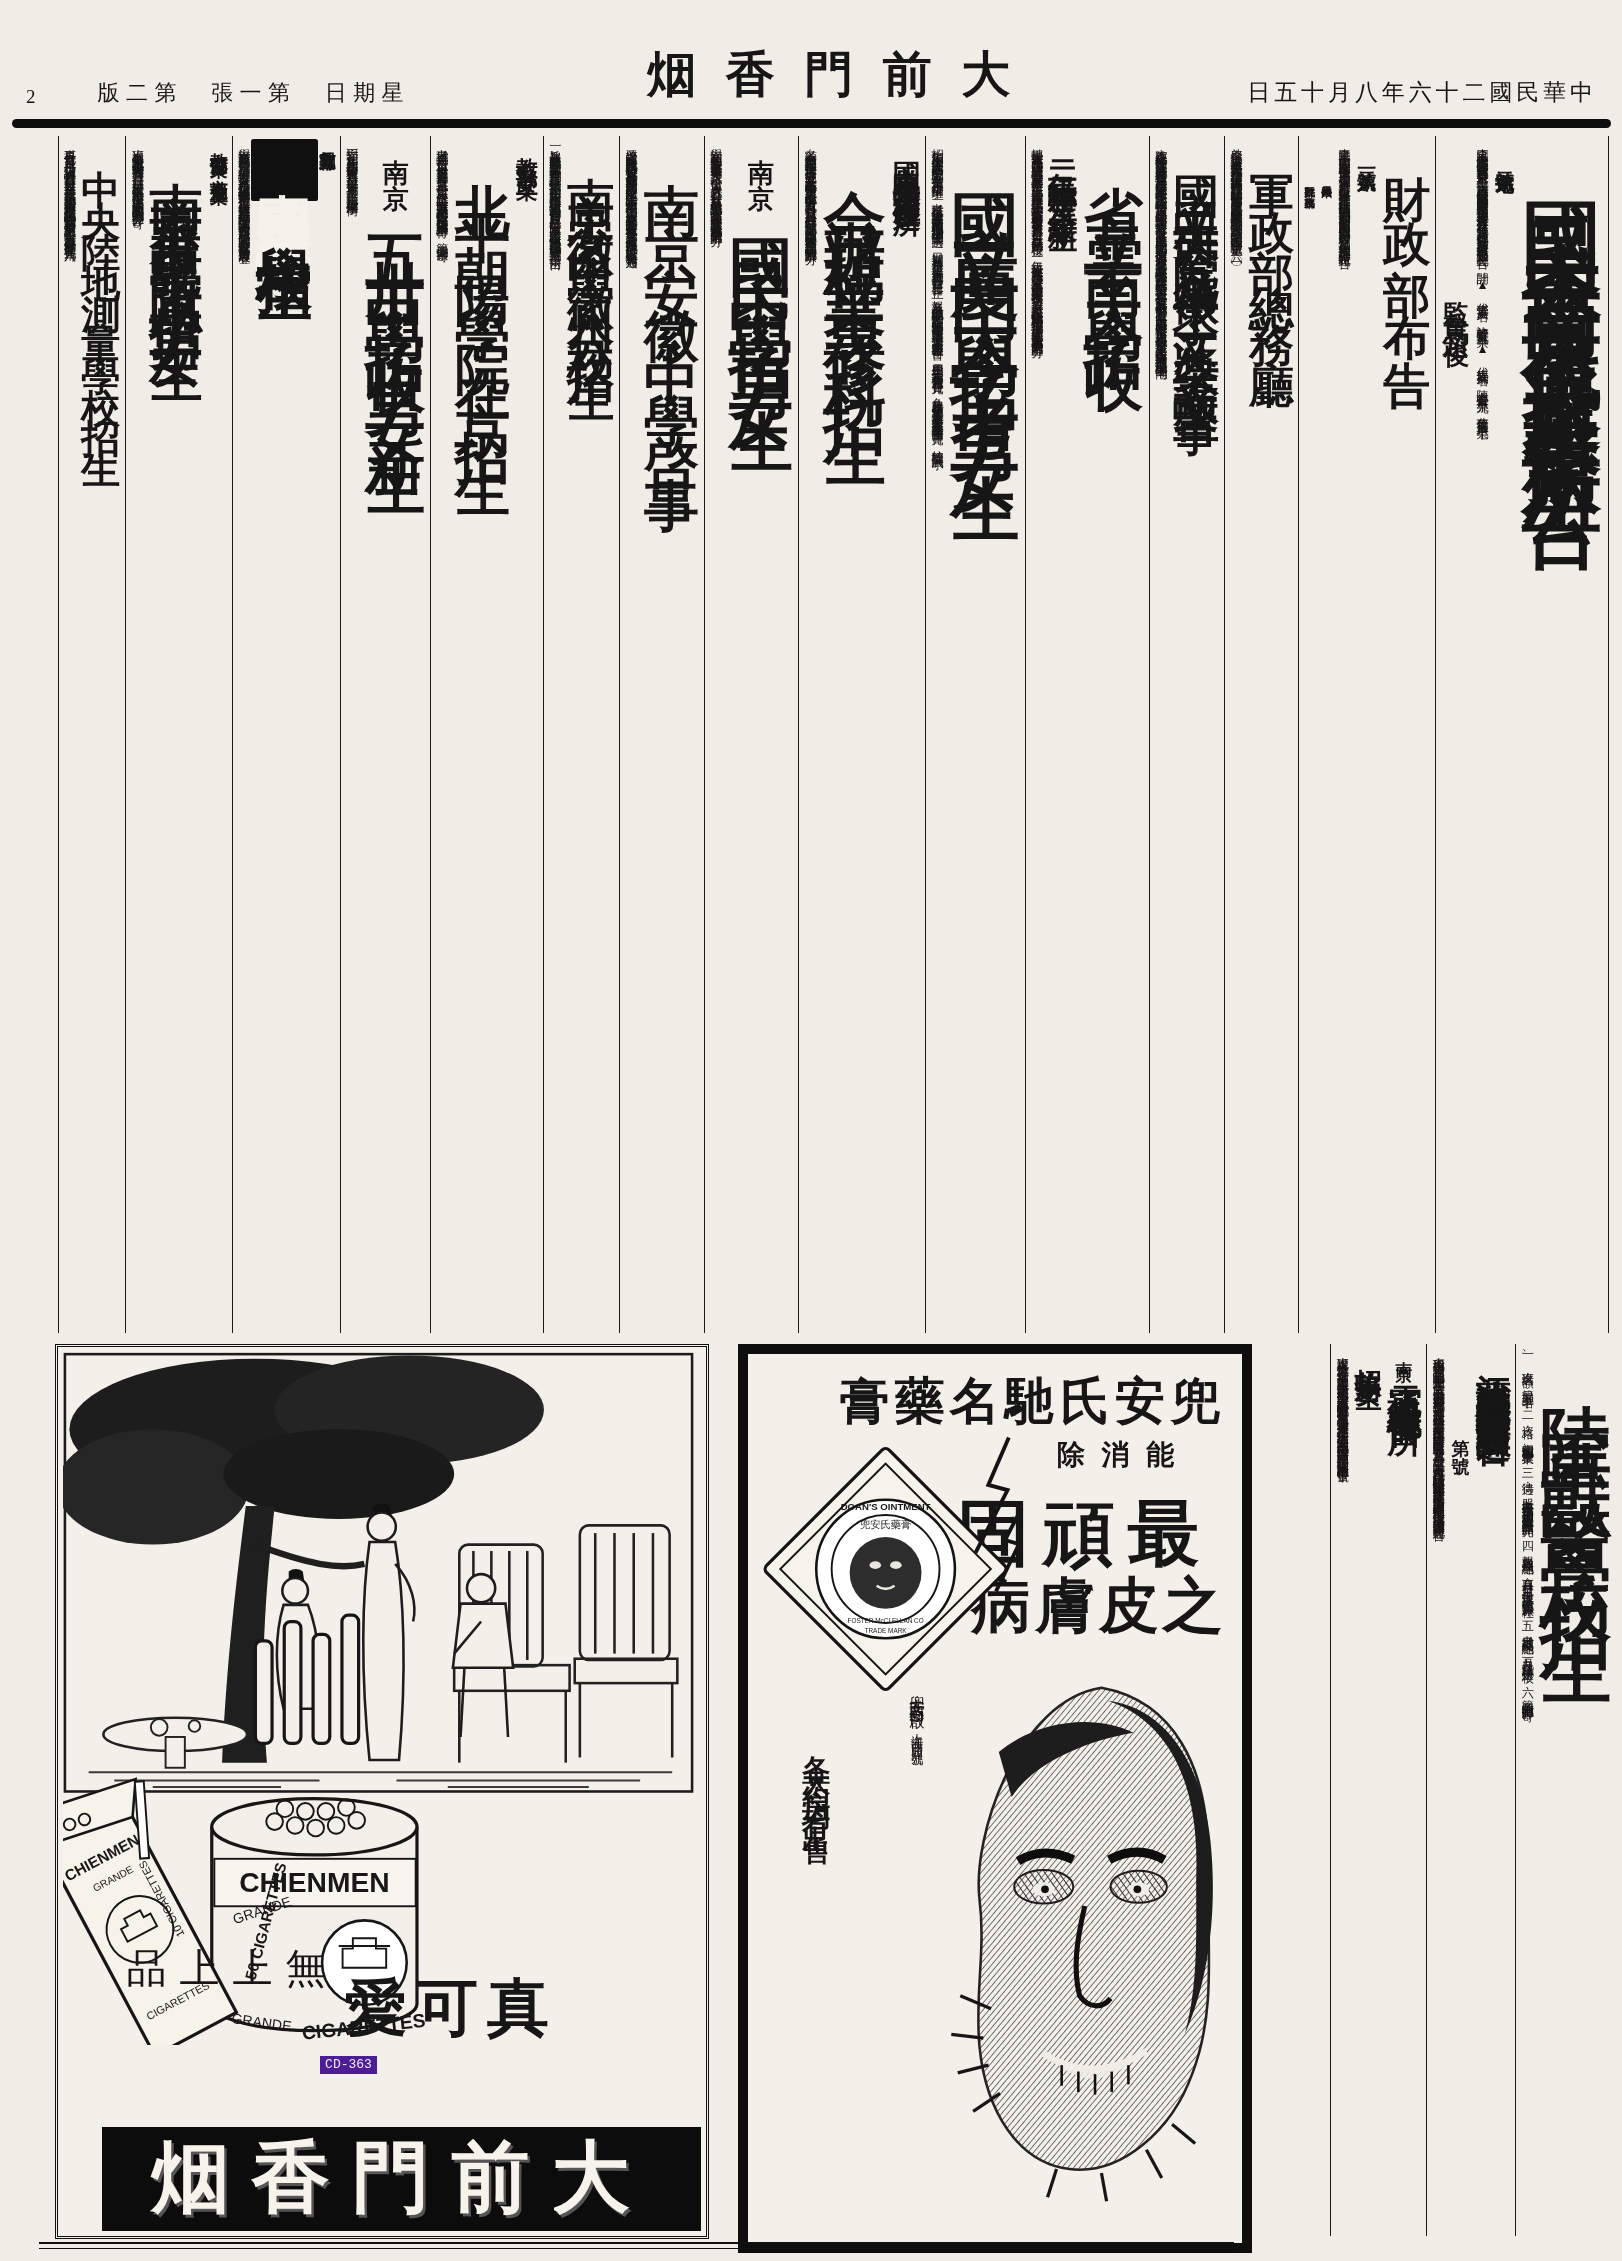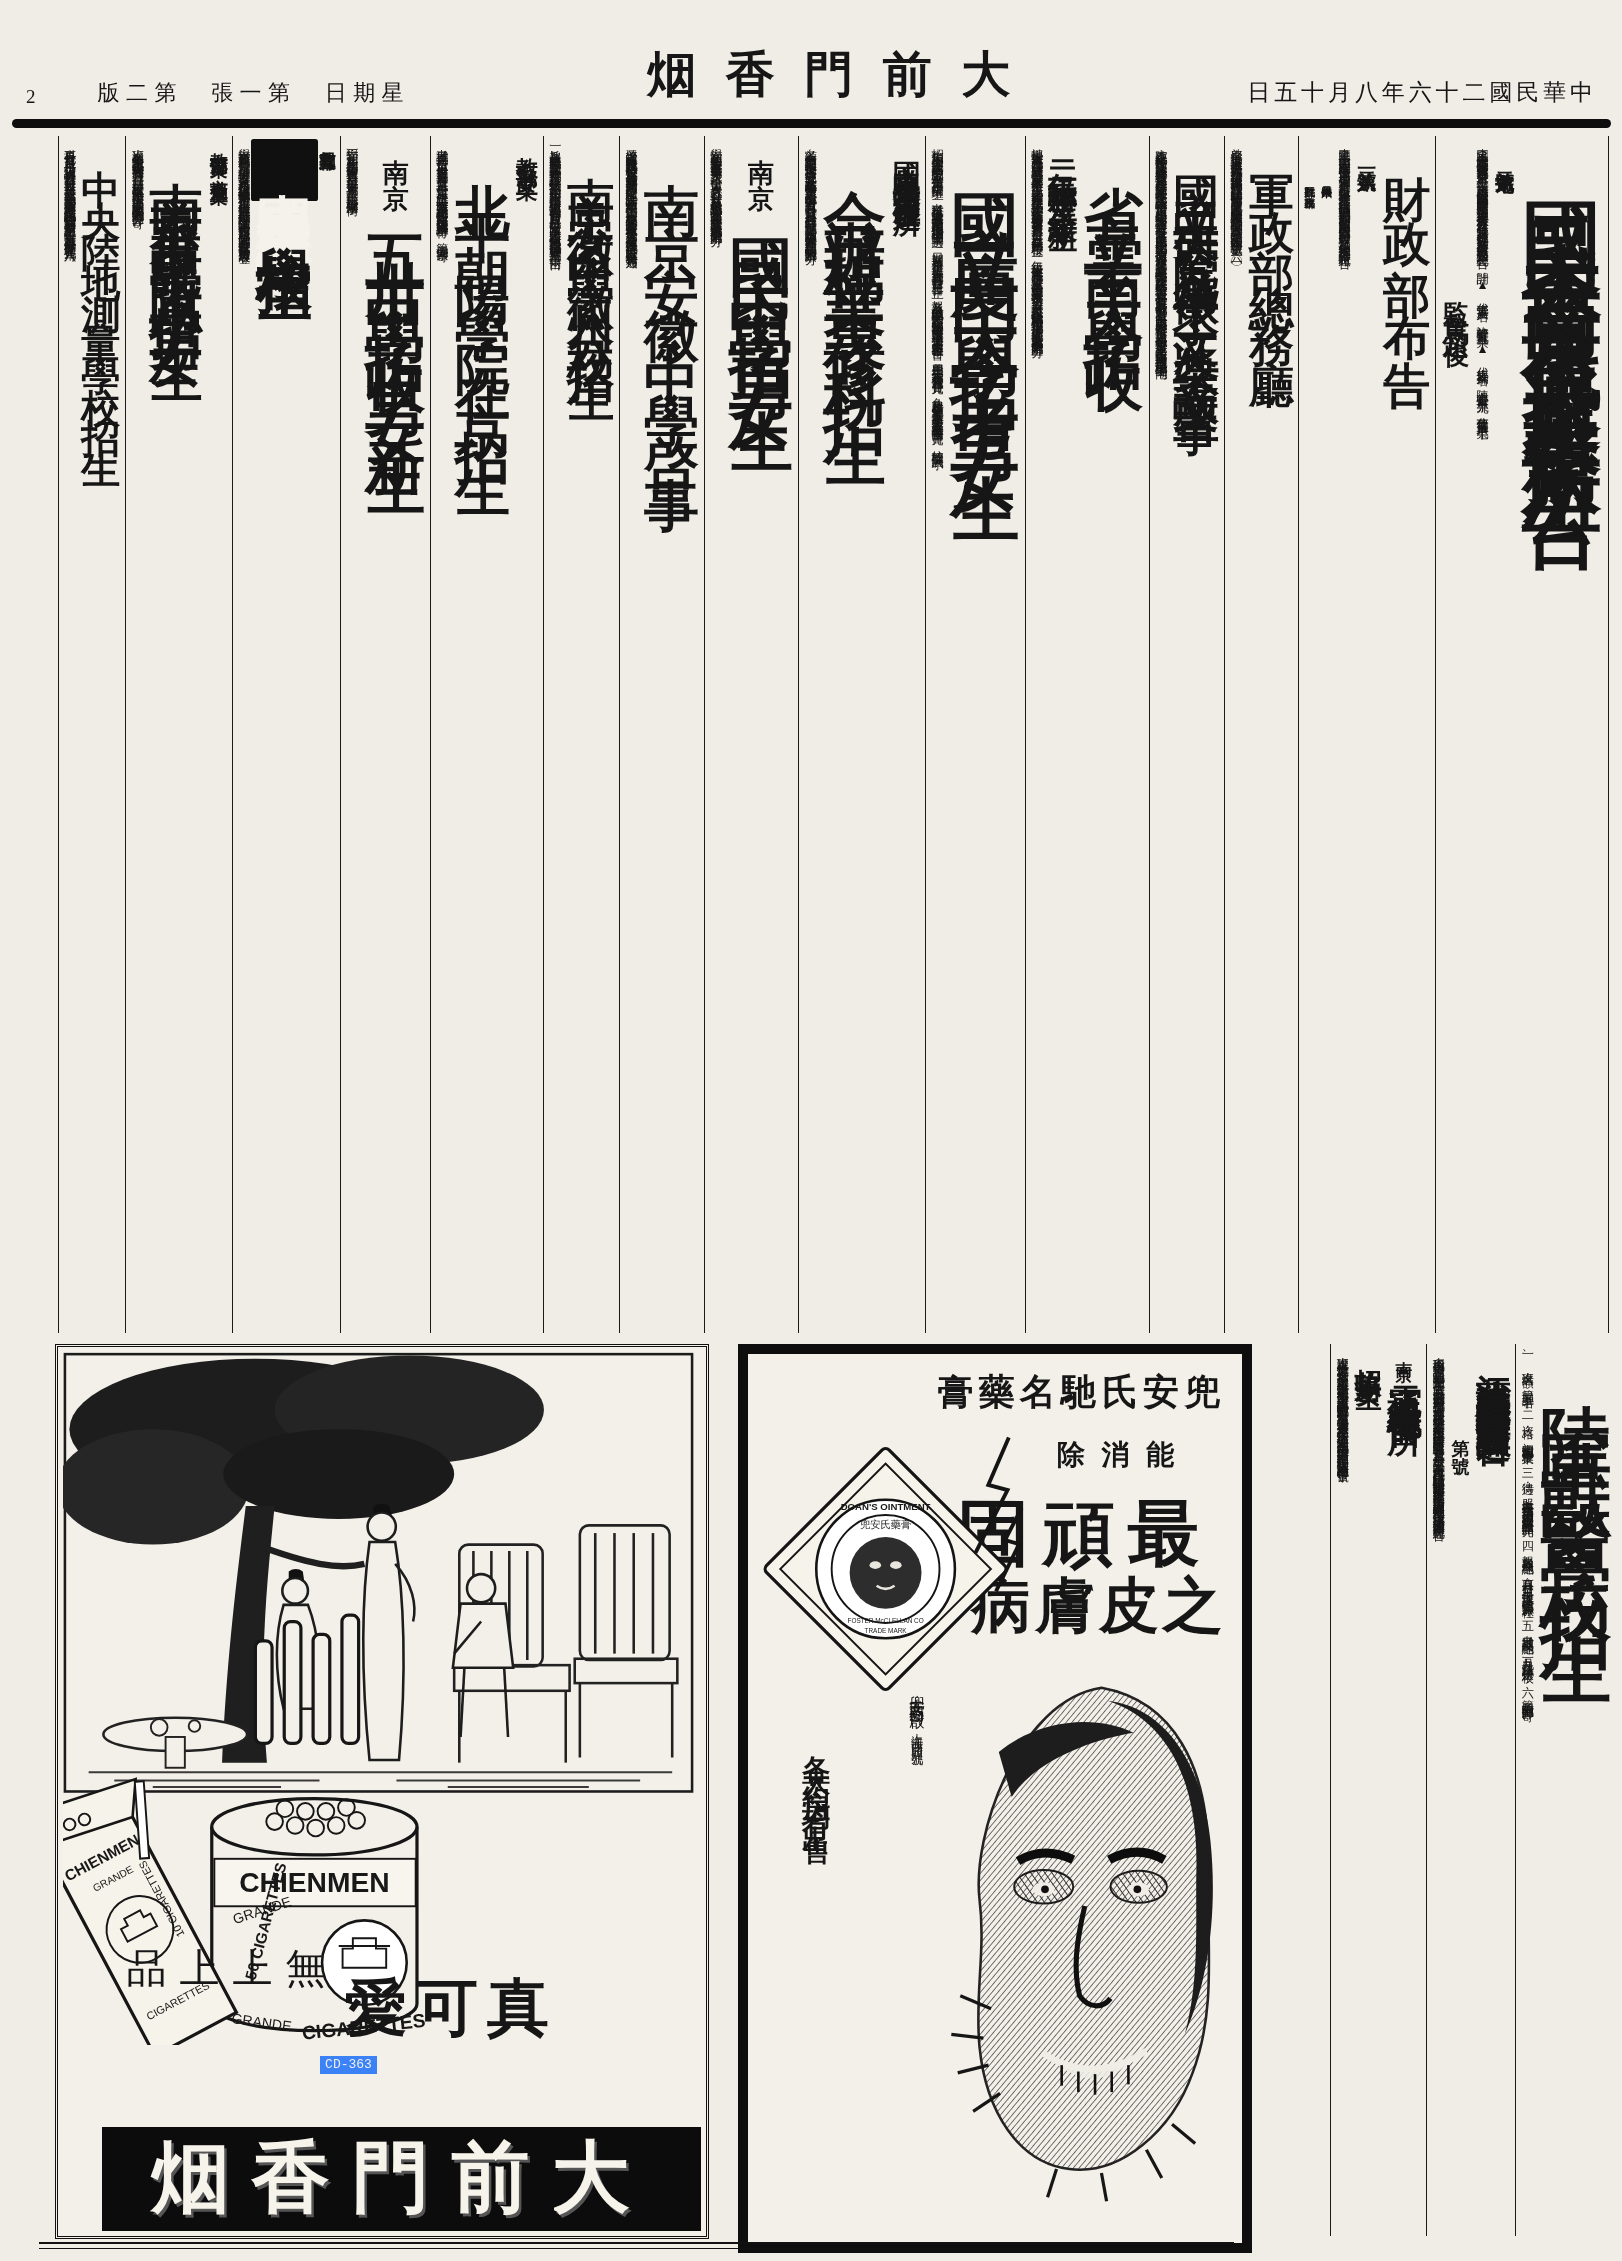--- a/index.html
+++ b/index.html
@@ -71,30 +71,30 @@
   .bn-dt  .sub{font-size:27px;letter-spacing:3.9px;}
 
   
   .ad-cig{position:absolute;left:55px;top:1344px;width:648px;height:889px;
           border:3.2px double #101010;background:#f2f0e8;}
   .ad-cig .scene{position:absolute;left:5.1px;top:5.1px;}
   .slogan{position:absolute;font-weight:bold;font-size:62px;letter-spacing:9px;}
   .slogan.s1{right:45px;top:507px;}
   .slogan.s2{right:148px;top:619px;}
   .quality{position:absolute;left:29.5px;top:594px;font-size:40px;font-weight:normal;letter-spacing:13px;}
-  .cdcode{position:absolute;left:262px;top:709px;background:#3b82f6;color:#eee;
+  .cdcode{position:absolute;left:262px;top:709px;background:#4c1d95;color:#eee;
           font-family:"Liberation Mono","DejaVu Sans Mono",monospace;font-size:13px;padding:1.3px 5.1px;}
   .banner{position:absolute;left:5.1px;right:5.1px;bottom:5.1px;height:104px;background:#0c0c0c;
           color:#f5f3ea;display:flex;align-items:center;justify-content:center;
           font-size:78px;font-weight:bold;letter-spacing:22px;text-shadow:2.6px 2.6px 0 #555;}
 
   
   .ad-med{position:absolute;left:738px;top:1344px;width:494px;height:889px;
           border:10.3px solid #0e0e0e;background:#f2f0e8;}
-  .med-title{position:absolute;right:16.7px;top:14px;font-size:36px;font-weight:bold;letter-spacing:5.1px;}
+  .med-title{position:absolute;right:16.7px;top:14px;font-size:50px;font-weight:bold;letter-spacing:5.1px;}
   .med-can{position:absolute;right:51px;top:82px;font-size:28px;font-weight:bold;letter-spacing:16.7px;}
   .med-big1{position:absolute;right:29.5px;top:132px;font-size:72px;font-weight:bold;letter-spacing:13px;}
   .med-big2{position:absolute;right:15.4px;top:212px;font-size:60px;font-weight:bold;letter-spacing:3.9px;}
   .med-tin{position:absolute;left:9px;top:77px;}
   .med-face{position:absolute;left:193px;top:321px;}
   .med-company{position:absolute;left:159px;top:329px;height:359px;font-size:15.4px;line-height:1.3;letter-spacing:2.6px;}
   .med-company .addr{font-size:12.2px;}
   .med-sellers{position:absolute;left:45px;top:379px;height:148px;font-size:28px;font-weight:bold;
                letter-spacing:11.6px;line-height:1.6;}
 

